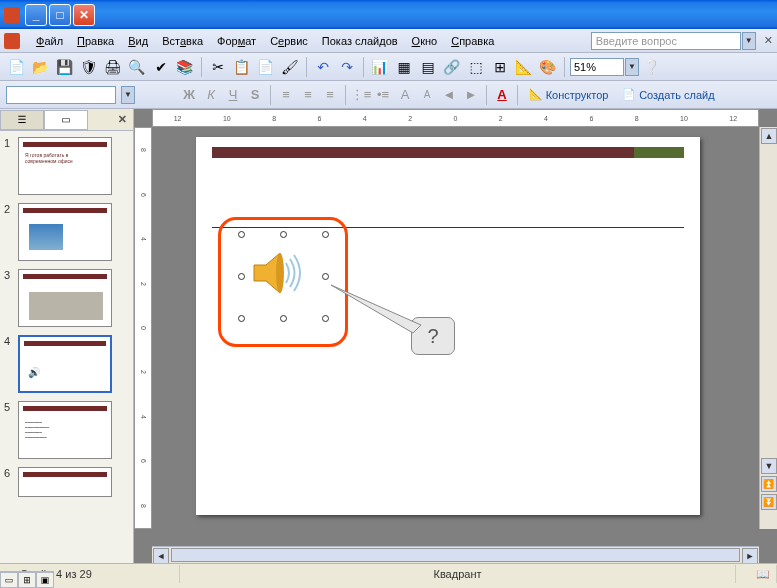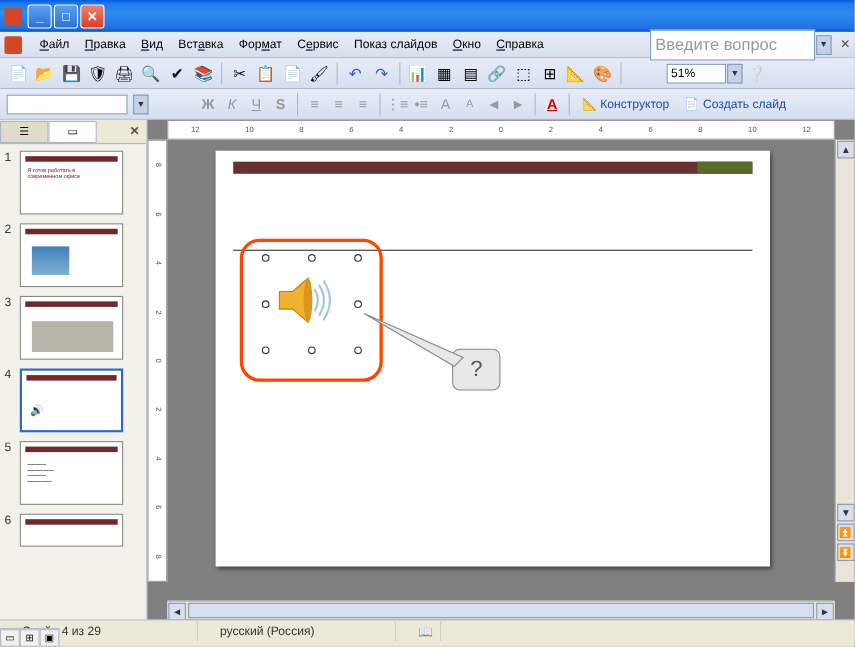--- a/index.html
+++ b/index.html
@@ -8,26 +8,26 @@
 .titlebar .logo { width: 16px; height: 16px; background: #d24726; margin-right: 5px; border-radius: 2px; }
 .titlebar .title { flex: 1; }
 .winbtns { display: flex; gap: 2px; }
 .winbtn { width: 22px; height: 22px; border: 1px solid #fff; border-radius: 3px; font-weight: bold; color: #fff; display: flex; align-items: center; justify-content: center; font-size: 12px; }
 .winbtn.min,.winbtn.max{ background: linear-gradient(#5aa0f0,#2b72d8); }
 .winbtn.close{ background: linear-gradient(#f08070,#d84020); }
 .menubar { height: 24px; background: linear-gradient(#e8ecf8,#d6dff0); display: flex; align-items: center; padding: 0 4px; border-bottom: 1px solid #b0b8c8; gap: 2px; }
 .appicon { width: 16px; height: 16px; background: #d24726; margin-right: 8px; border-radius: 2px; }
 .menuitem { padding: 2px 6px; cursor: default; }
 .menuitem u { text-decoration: underline; }
-.askbox { margin-left: auto; width: 150px; height: 18px; border: 1px solid #7b9ebd; background: #fff; color: #999; padding: 13px 4px; font-size: 15px; display:flex; align-items:center; }
+.askbox { margin-left: auto; width: 150px; height: 18px; border: 1px solid #7b9ebd; background: #fff; color: #999; padding: 3px 4px; font-size: 11px; display:flex; align-items:center; }
 .dropbtn { width: 14px; height: 18px; background: #c5d2e8; border: 1px solid #7b9ebd; margin-left: -1px; display:flex;align-items:center;justify-content:center;font-size:8px;color:#333; }
 .toolbar { height: 28px; background: linear-gradient(#e8ecf8,#d6dff0); display: flex; align-items: center; padding: 0 6px; border-bottom: 1px solid #b0b8c8; gap: 2px; }
 .tbtn { width: 22px; height: 22px; display: flex; align-items: center; justify-content: center; font-size: 14px; cursor: default; }
 .tsep { width: 1px; height: 20px; background: #b0b8c8; margin: 0 3px; }
-.zoombox { width: 54px; height: 18px; border: 1px solid #7b9ebd; background: #fff; font-size: 11px; padding: 1px 3px; display:flex;align-items:center;margin-left:36px; }
+.zoombox { width: 54px; height: 18px; border: 1px solid #7b9ebd; background: #fff; font-size: 11px; padding: 1px 3px; display:flex;align-items:center; }
 .toolbar2 { height: 28px; background: linear-gradient(#e8ecf8,#d6dff0); display: flex; align-items: center; padding: 0 6px; border-bottom: 1px solid #b0b8c8; gap: 2px; }
 .fontbox { width: 110px; height: 18px; border: 1px solid #7b9ebd; background: #fff; margin-right: 4px; }
 .txtbtn { color: #999; font-size: 13px; width: 20px; text-align: center; }
 .linkbtn { color: #1850a0; font-size: 11px; padding: 2px 6px; display: flex; align-items: center; gap: 3px; }
 .mainarea { display: flex; height: 454px; }
 .thumbpanel { width: 134px; background: #f3f2ea; border-right: 1px solid #b0b8c8; display: flex; flex-direction: column; }
 .thumbtabs { height: 22px; display: flex; background: #ece9d8; border-bottom: 1px solid #b0b8c8; align-items: center; }
 .thumbtab { width: 44px; height: 20px; display: flex; align-items: center; justify-content: center; border: 1px solid #b0b8c8; background: #fff; font-size: 10px; }
 .thumbtab.inactive { background: #e0dccc; }
 .closethumb { margin-left: auto; margin-right: 6px; font-size: 11px; color: #555; font-weight: bold; }
@@ -270,15 +270,15 @@
     <div class="scrollh">
       <div class="scbtn">◄</div>
       <div style="flex:1;background:#d6dff0;border:1px solid #999;margin:1px"></div>
       <div class="scbtn">►</div>
     </div>
   </div>
 </div>
 
 <div class="statusbar">
   <div class="statcell" style="width:180px">Слайд 4 из 29</div>
-  <div class="statcell" style="width:180px">русский (Россия)</div>
+  <div class="statcell stfill" style="justify-content:center">Квадрант</div>
   <div class="statcell" style="width:40px">📖</div>
 </div>
 
 </body></html>

